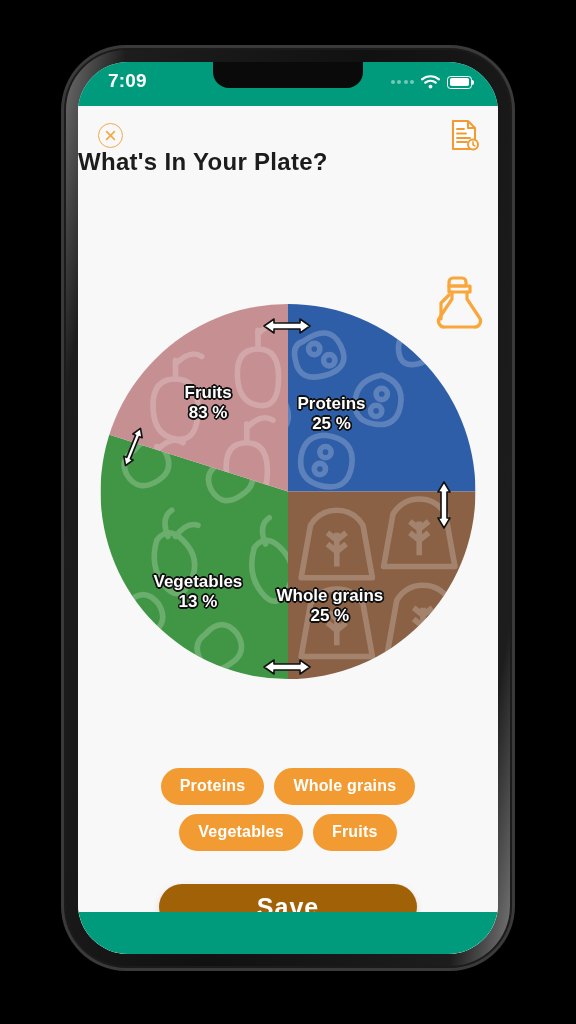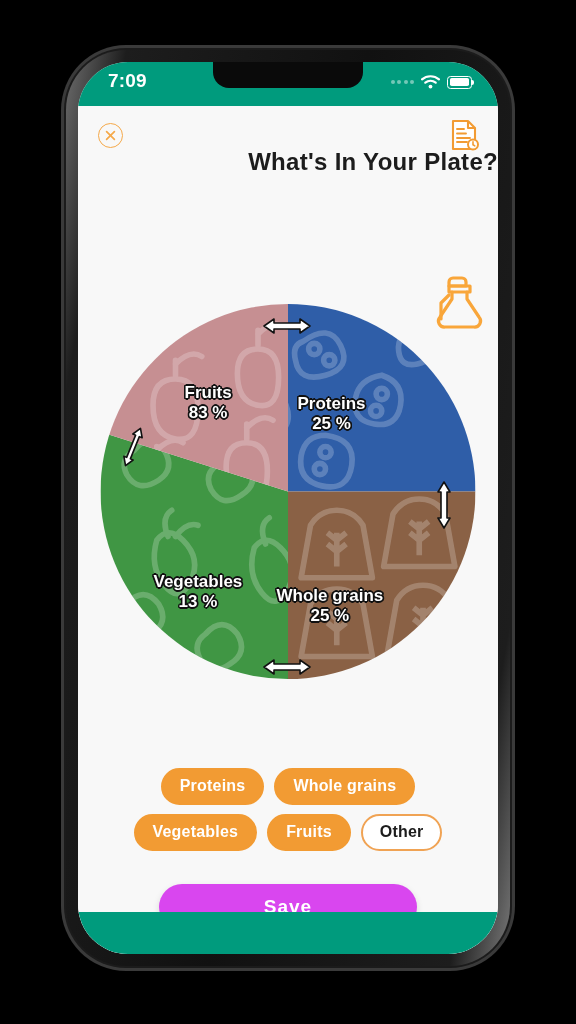--- a/index.html
+++ b/index.html
@@ -66,21 +66,21 @@
     position:absolute; left:20px; top:17px;
     width:25px; height:25px; border:1.8px solid #f5a94a; border-radius:50%;
     display:flex; align-items:center; justify-content:center; cursor:pointer;
   }
   .close-icon svg{ display:block; }
 
   .doc-icon{ position:absolute; right:18px; top:12px; cursor:pointer; }
 
   .page-title{
     position:absolute; top:42px; left:0; right:0;
-    text-align:right; font-size:24px; font-weight:700; color:#1c1c1c;
+    text-align:left; font-size:24px; font-weight:700; color:#1c1c1c;
     letter-spacing:.3px;
   }
 
   .oil-icon{ position:absolute; right:14px; top:166px; }
 
   
   .pie-wrap{ position:absolute; left:50%; transform:translateX(-50%); top:184px; width:380px; height:400px; }
   .pie{
     position:absolute; left:50%; top:14px; transform:translateX(-50%);
     width:375px; height:375px; border-radius:50%; overflow:hidden;
@@ -118,23 +118,23 @@
     background:#f29b33; color:#fff; border:2px solid #f29b33;
     border-radius:22px; padding:8px 17px 9px;
     font-size:16px; font-weight:700; letter-spacing:.2px;
     cursor:pointer; line-height:1;
   }
   .chip.outline{ background:#fff; color:#1c1c1c; border-color:#f0a354; }
 
   .save-btn{
     position:absolute; left:50%; transform:translateX(-50%); top:778px;
     width:258px; height:46px; border-radius:24px;
-    background:#d946ef; color:#fff;
+    background:#a16207; color:#fff;
     display:flex; align-items:center; justify-content:center;
-    font-size:19px; font-weight:600; letter-spacing:1px;
+    font-size:25px; font-weight:600; letter-spacing:1px;
     cursor:pointer;
     box-shadow:0 3px 7px rgba(0,0,0,.13);
   }
 
   .bottombar{ position:absolute; left:0; right:0; bottom:0; height:42px; background:#009b7d; }
 </style>
 </head>
 <body>
 
 <div id="stage">
@@ -334,21 +334,20 @@
               <path d="M13 5 L3 12 L13 19 L13 15 L39 15 L39 19 L49 12 L39 5 L39 9 L13 9 Z" fill="#fff" stroke="#111" stroke-width="1.6" stroke-linejoin="round"></path>
             </svg>
           </div>
         </div>
 
         <div class="chips">
           <div class="chip">Proteins</div>
           <div class="chip">Whole grains</div>
           <div class="chip">Vegetables</div>
           <div class="chip">Fruits</div>
-          <div class="chip outline">Other</div>
         </div>
 
         <div class="save-btn">Save</div>
 
         <div class="bottombar"></div>
       </div>
     </div>
   </div>
 </div>
 

